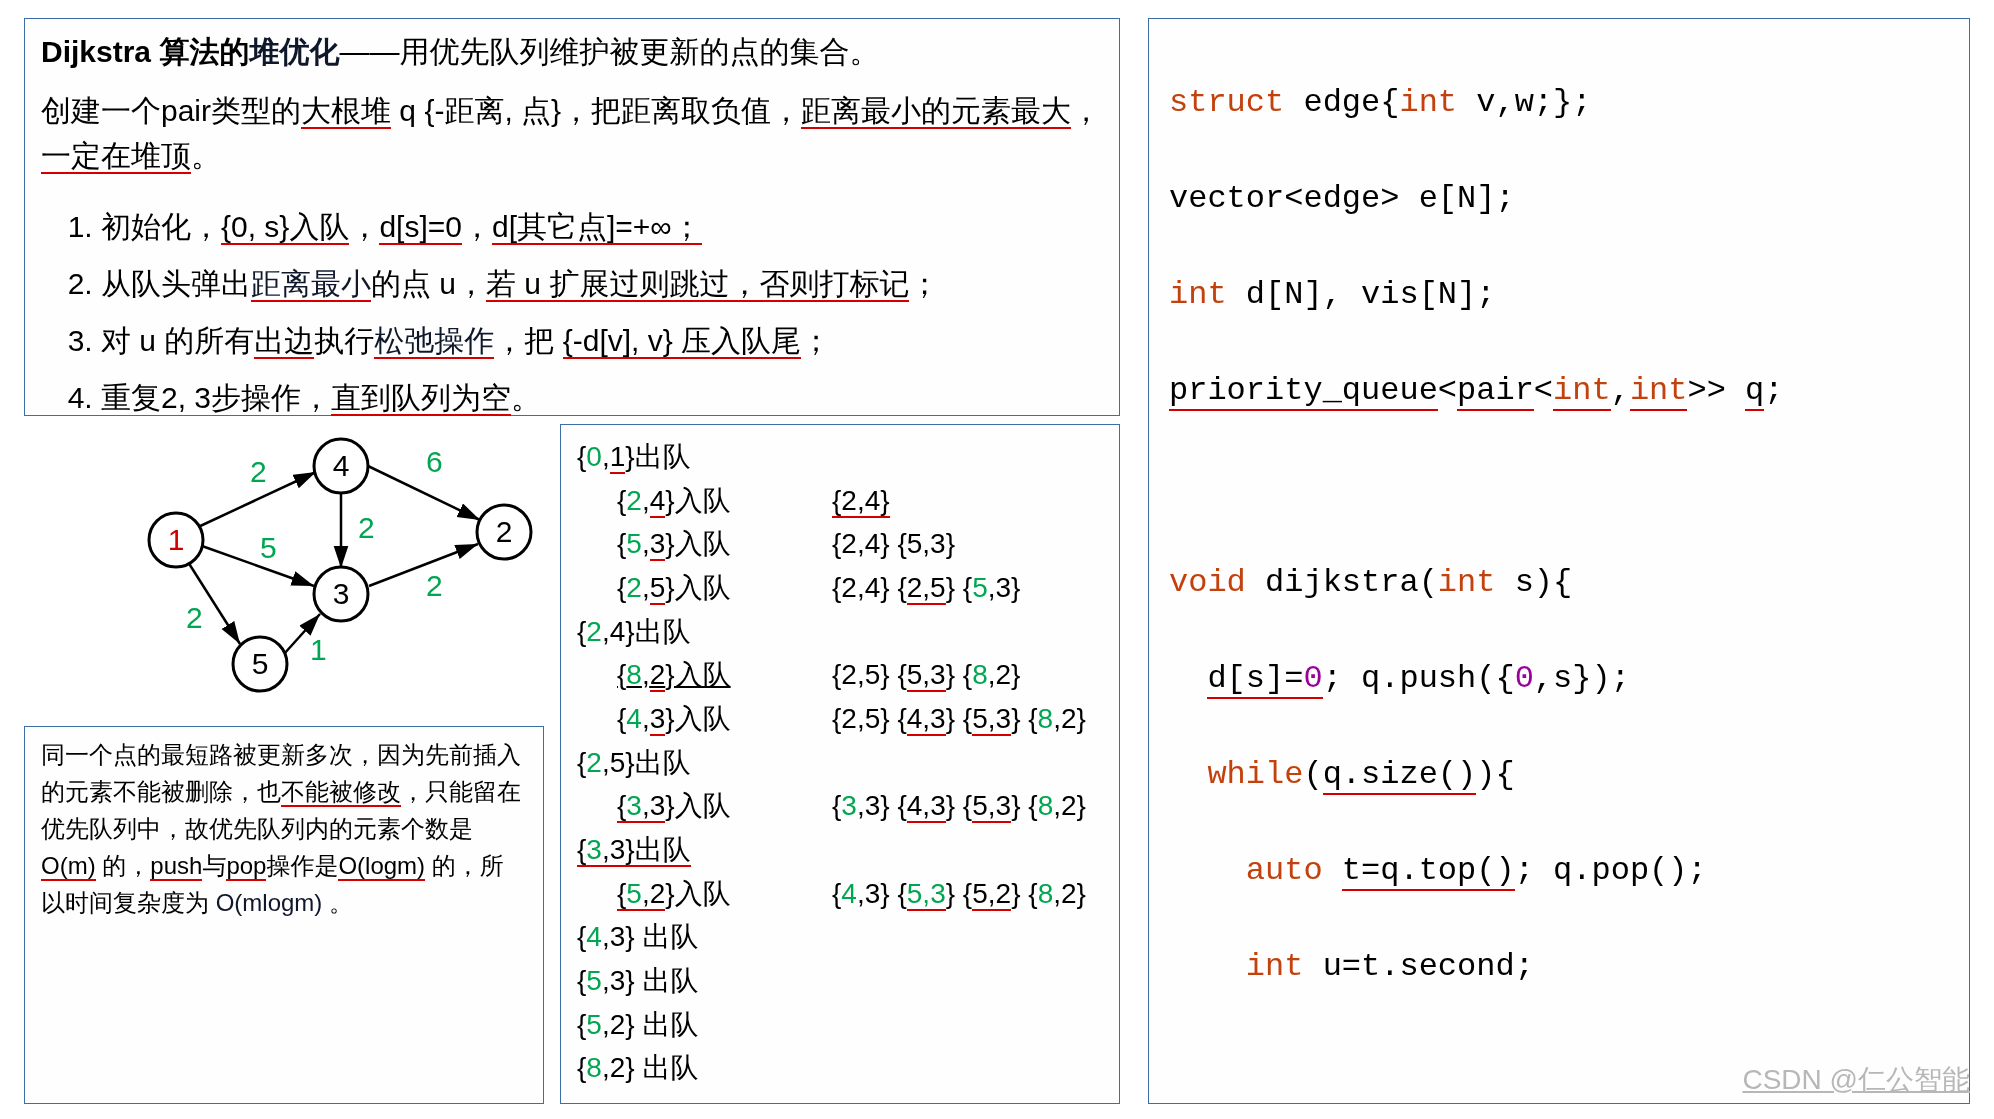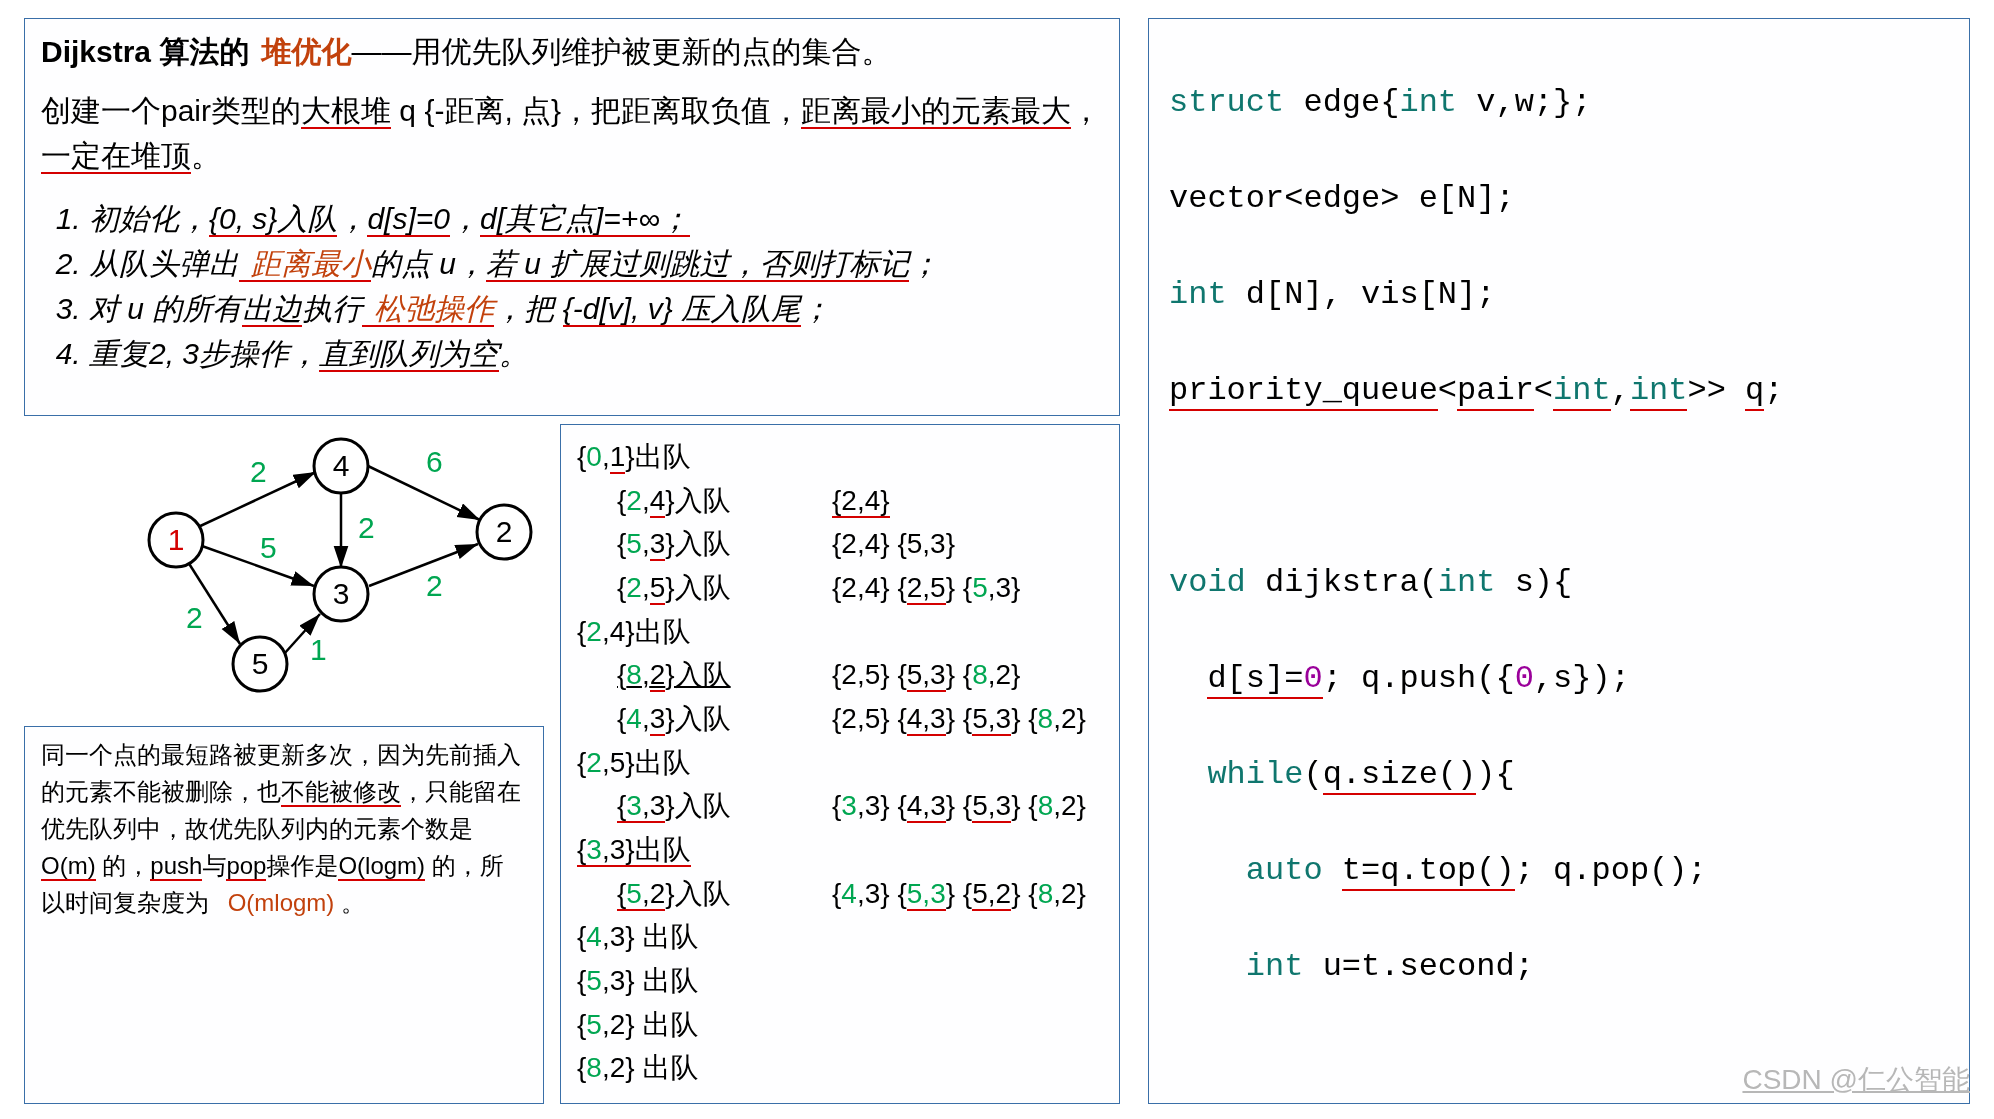--- a/index.html
+++ b/index.html
@@ -2,34 +2,34 @@
 <html><head>
 <meta charset="utf-8">
 <style>
   html,body{margin:0;padding:0;background:#fff;}
   body{
     font-family:"Microsoft YaHei","SimSun","Arial",sans-serif;
     width:1994px;height:1119px;position:relative;padding:28px 24px;box-sizing:border-box;
     font-size:30px;color:#000;line-height:1.5;
   }
   .panel{border:1.6px solid #3a6fa8;background:#fefeff;position:absolute;box-sizing:border-box;padding:10px 16px;}
-  .red{color:#c2410c;padding-left:12px;}
+  .red{color:#0f172a;}
   .green{color:#00a651;}
-  .blue{color:#0f766e;}
+  .blue{color:#c2410c;}
   .num{color:#9a009a;}
   .uline{border-bottom:2px solid #d40000;}
   .codeblock{font-family:Consolas,"Courier New",monospace;font-size:32px;line-height:1.5;white-space:pre;}
   .codeblock .row{display:block;}
   .graph svg text{font-size:30px;font-family:inherit;}
   .trace-col{display:flex;}
   .trace-left{width:215px;}
   .trace-right{flex:1;}
   .watermark{position:absolute;right:24px;bottom:18px;color:#b7b7b7;font-size:28px;text-decoration:underline;}
   ol.steps{margin:4px 0 0 4px;padding-left:44px;}
-  ol.steps li{margin:0;font-style:italic;}
+  ol.steps li{margin:12px;}
 </style>
 </head>
 <body>
 
 <div class="panel" style="left:24px;top:18px;width:1096px;height:398px;">
   <div>
     <b><span>Dijkstra 算法的</span><span class="red">堆优化</span></b><span>——用优先队列维护被更新的点的集合。</span>
   </div>
   <div style="height:14px;"></div>
   <div>

